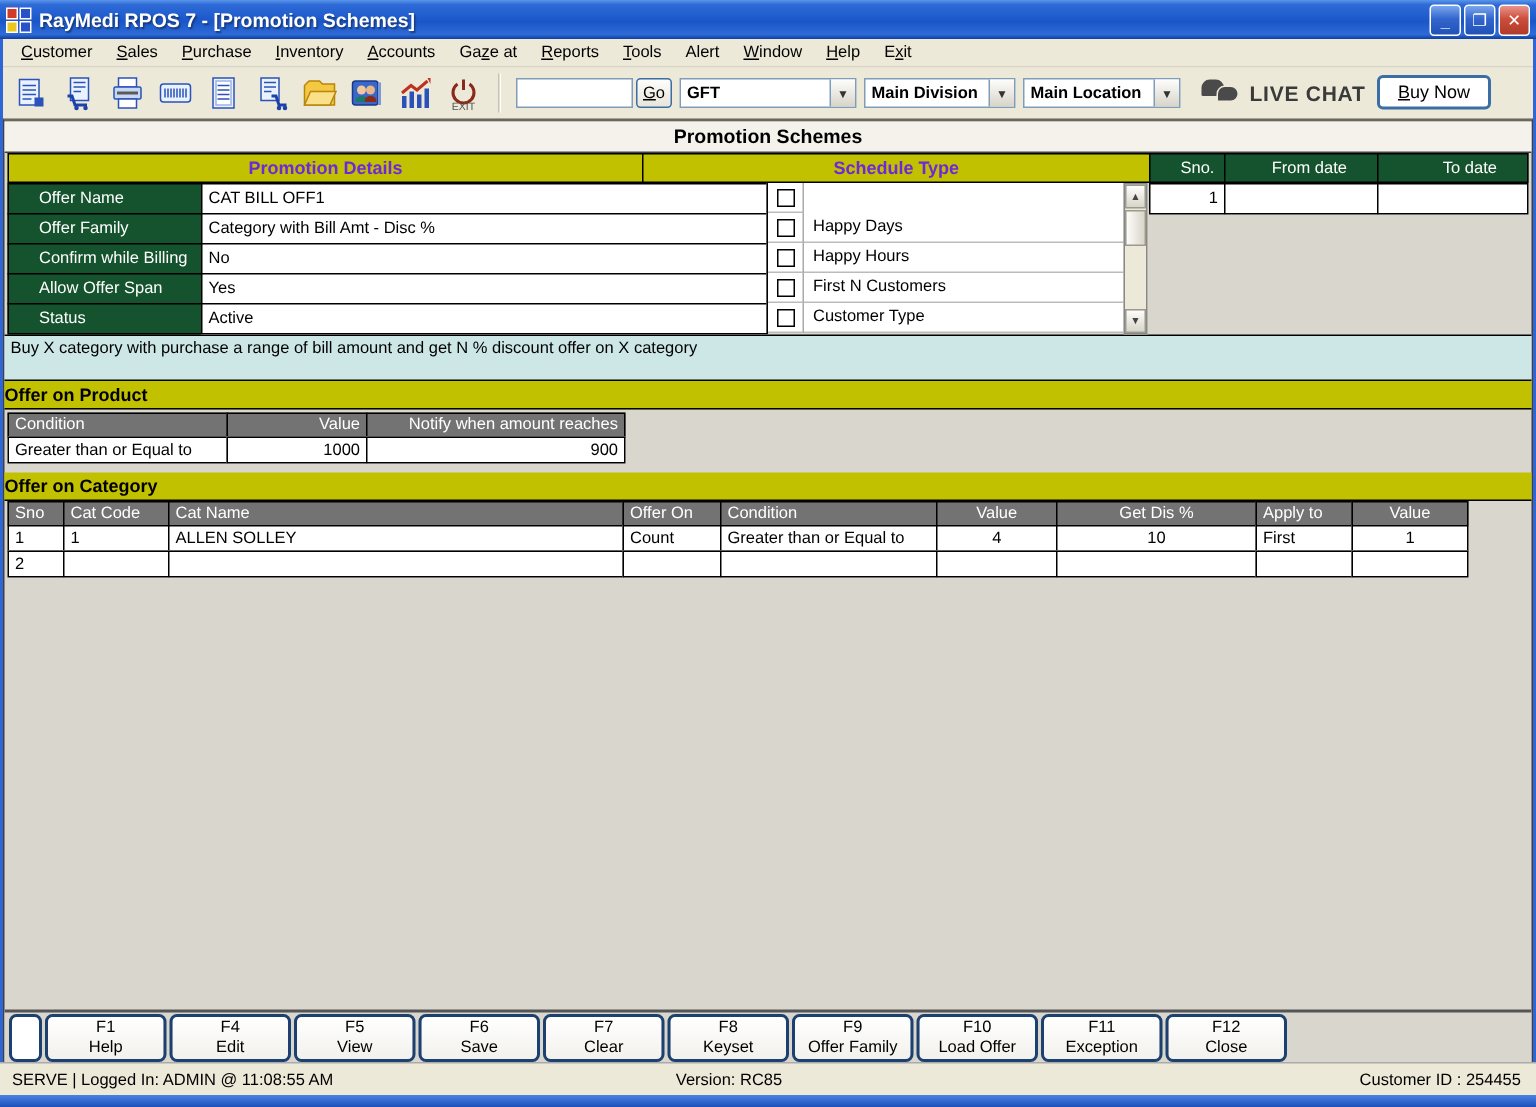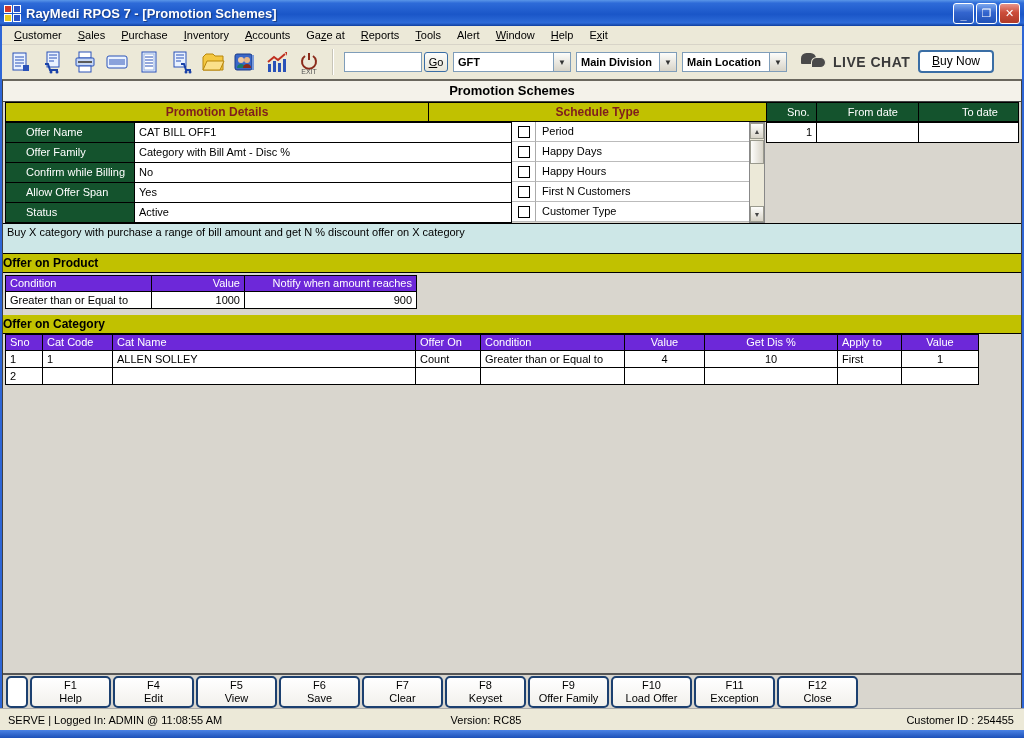--- a/index.html
+++ b/index.html
@@ -40,38 +40,38 @@
   .chat-glyph i:nth-child(2) { left:10px; top:4px; width:15px; height:11px; border:1px solid #ECE9D8; }
   .buynow { position:absolute; right:28px; top:5px; width:76px; height:23px; background:#fff; border:2px solid #3A6EA5; border-radius:4px; font-size:12px; text-align:center; line-height:19px; }
 
   
   .content { flex:1; background:#D9D6CE; border-top:2px solid #6a675e; border-left:1px solid #404040; border-right:1px solid #404040; position:relative; display:flex; flex-direction:column; }
   .page-title { height:21px; background:#F4F2EA; text-align:center; font-weight:bold; font-size:13px; line-height:20px; border-bottom:1px solid #404040; }
 
   .topsec { position:relative; height:121px; flex:0 0 121px; }
   .cell { position:absolute; border:1px solid #000; overflow:hidden; white-space:nowrap; }
   .olive { background:#14532d; color:#fff; padding:0 20px; line-height:18px; }
-  .olive-hdr { background:#C1C100; color:#7f1d1d; font-weight:bold; font-size:12px; text-align:center; line-height:18px; }
+  .olive-hdr { background:#C1C100; color:#6d28d9; font-weight:bold; font-size:12px; text-align:center; line-height:18px; }
   .white { background:#fff; color:#000; padding:0 4px; line-height:18px; }
   .r { text-align:right; }
 
   .sched-row { position:absolute; background:#fff; border-left:1px solid #000; display:flex; }
   .chkcell { width:24px; border-right:1px solid #aaa; border-bottom:1px solid #bbb; display:flex; align-items:center; justify-content:center; background:#fff; }
   .chkbox { width:12px; height:12px; border:1px solid #000; background:#fff; }
   .schname { flex:1; border-bottom:1px solid #bbb; background:#fff; line-height:19px; padding-left:6px; }
   .vscroll { position:absolute; width:16px; background:#ECE9D8; border:1px solid #888; display:flex; flex-direction:column; }
   .sbtn { height:16px; background:linear-gradient(#FDFDFB,#D8D4C8); border:1px solid #9a9a8e; font-size:7px; color:#444; display:flex; align-items:center; justify-content:center; }
   .sthumb { height:24px; background:linear-gradient(90deg,#FDFDFB,#D8D4C8); border:1px solid #9a9a8e; margin-top:1px; }
 
   .descr { flex:0 0 31px; background:#CDE7E7; border-top:1px solid #000; border-bottom:1px solid #000; padding:1px 4px; line-height:14px; }
   .band { flex:0 0 19px; background:#C1C100; border-bottom:1px solid #000; font-weight:bold; font-size:12px; line-height:18px; }
 
   .prodsec { position:relative; height:40px; flex:0 0 40px; margin-top:2px; }
   .catsec { position:relative; height:52px; flex:0 0 52px; }
-  .hdrcell { background:#6d28d9; color:#fff; padding:0 4px; line-height:15px; }
+  .hdrcell { background:#737373; color:#fff; padding:0 4px; line-height:15px; }
 
   .filler { flex:1; }
 
   
   .fnrow { flex:0 0 35px; display:flex; align-items:flex-start; padding:1px 0 0 3px; border-top:2px solid #555; background:#D9D6CE; }
   .fn-spacer { width:22px; height:32px; border:2px solid #1C4070; border-radius:5px; background:#fff; margin-right:2px; }
   .fn-btn { width:81px; height:32px; border:2px solid #1C4070; border-radius:5px; background:linear-gradient(#FFFFFF,#F2F1EC); margin-right:2px;
     display:flex; flex-direction:column; align-items:center; justify-content:center; line-height:13px; font-size:11px; }
 
   
@@ -250,21 +250,20 @@
           <div class="cell white" style="left: 131px; top: 80px; width: 378px; height: 21px;">Yes</div>
           <div class="cell olive" style="left: 2px; top: 100px; width: 130px; height: 21px;">Status</div>
           <div class="cell white" style="left: 131px; top: 100px; width: 378px; height: 21px;">Active</div>
         </div>
 
       <div id="sched-rows">
           <div class="sched-row" style="left: 508px; top: 20px; width: 238px; height: 20px;">
             <div class="chkcell">
               <div class="chkbox"></div>
             </div>
-            <div class="schname">Period</div>
           </div>
           <div class="sched-row" style="left: 508px; top: 40px; width: 238px; height: 20px;">
             <div class="chkcell">
               <div class="chkbox"></div>
             </div>
             <div class="schname">Happy Days</div>
           </div>
           <div class="sched-row" style="left: 508px; top: 60px; width: 238px; height: 20px;">
             <div class="chkcell">
               <div class="chkbox"></div>

